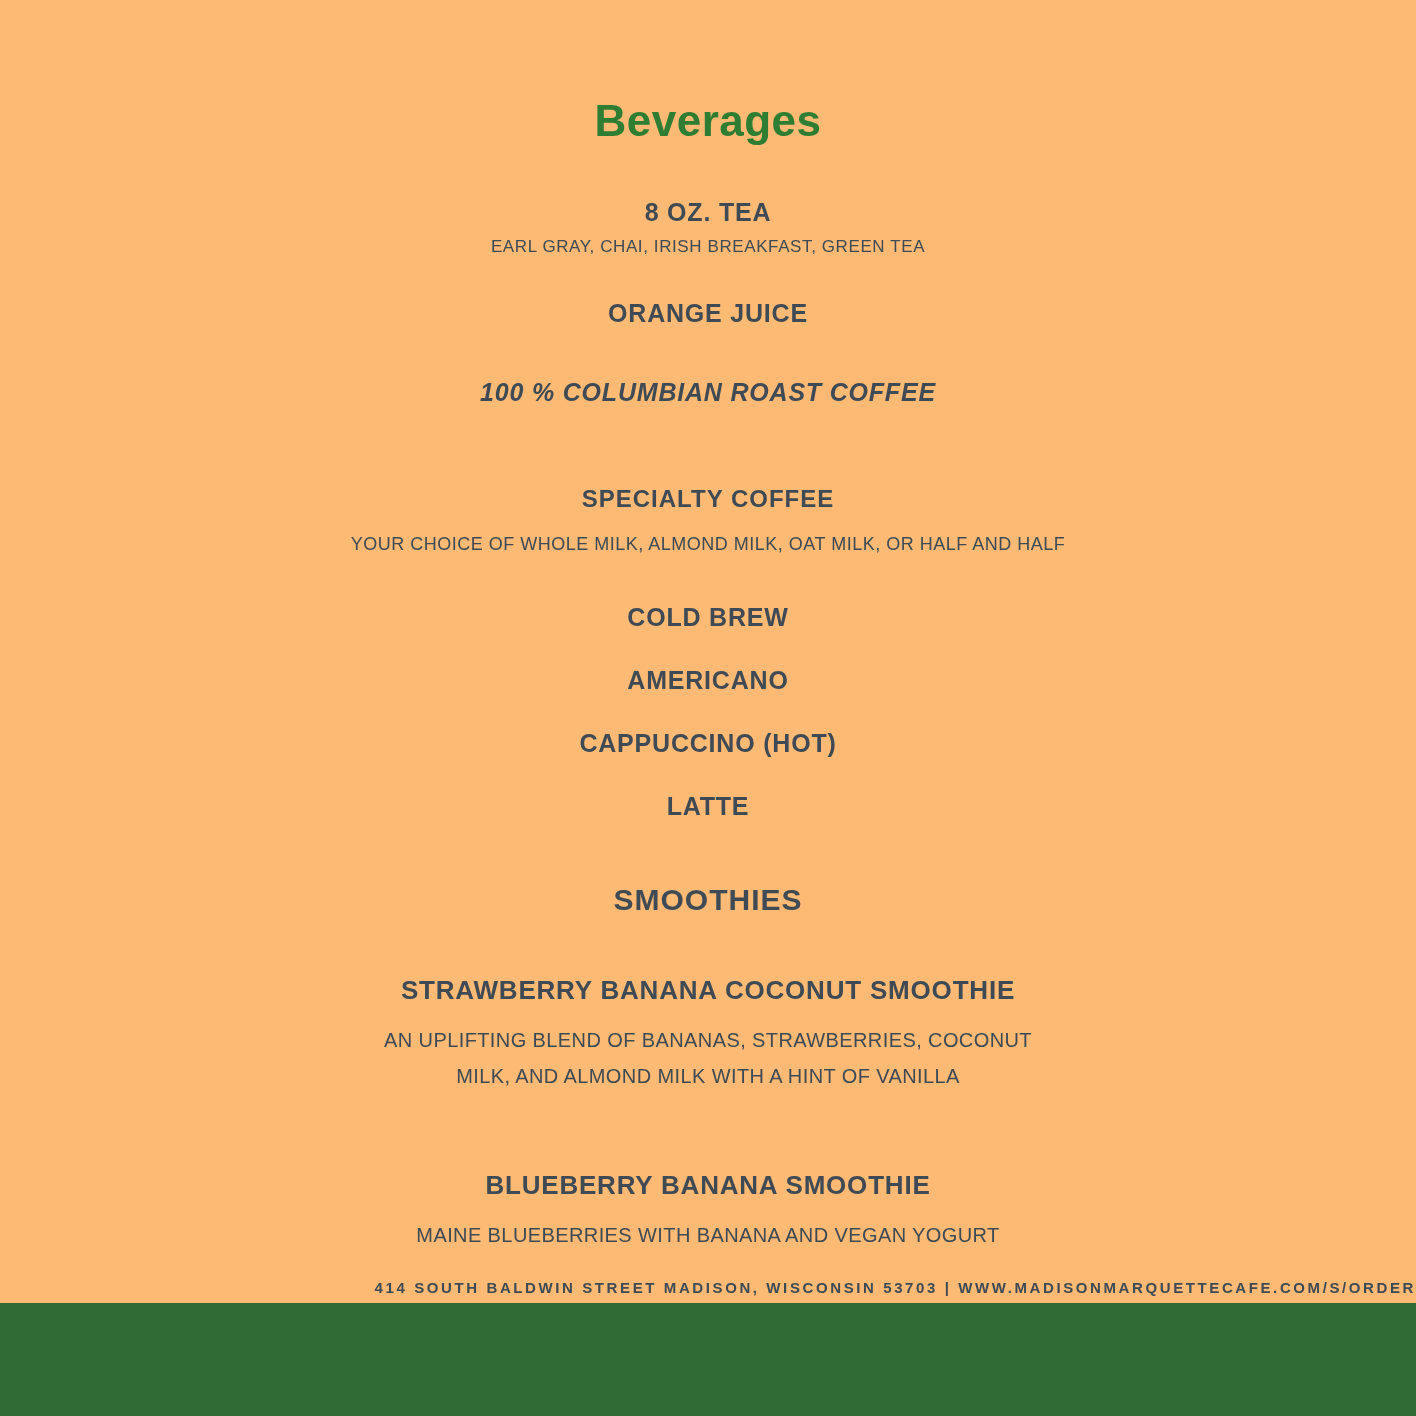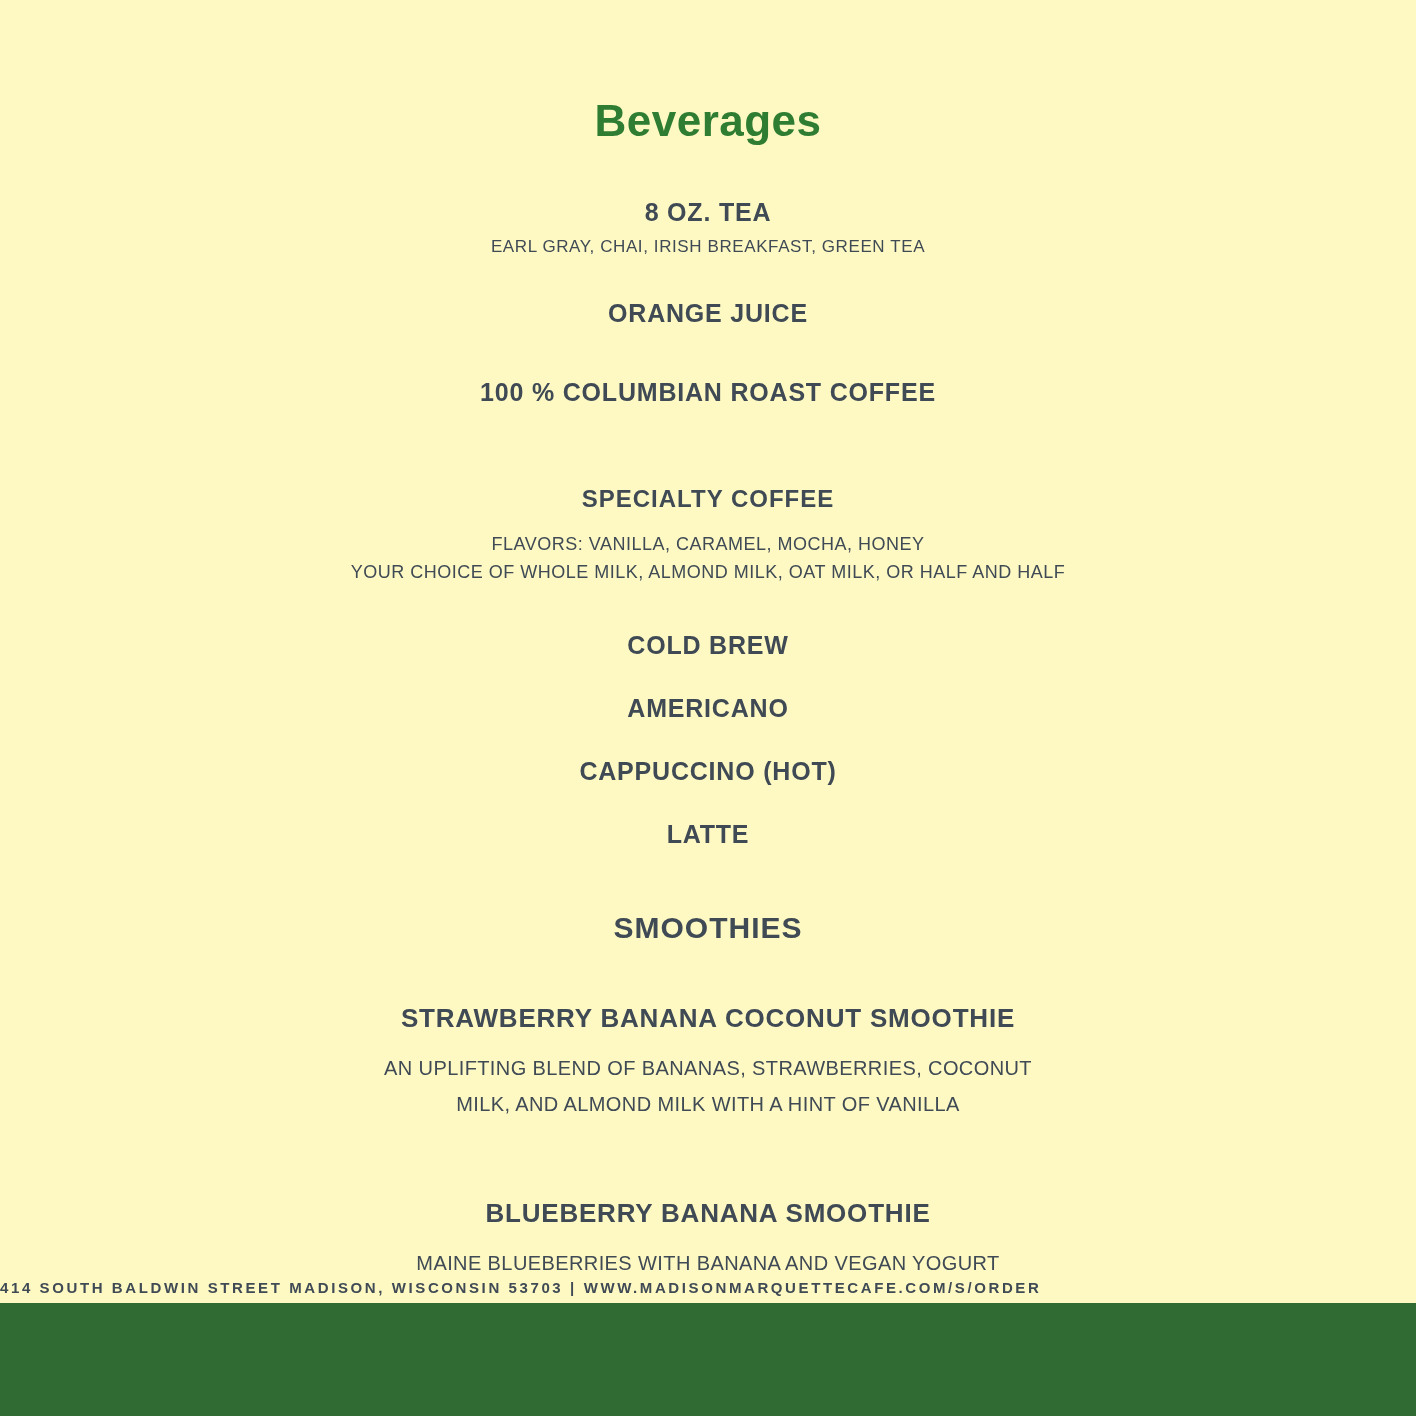--- a/index.html
+++ b/index.html
@@ -4,21 +4,21 @@
 <style>
   html, body {
     margin: 0;
     padding: 0;
     background: #ffffff;
   }
   .page {
     position: relative;
     width: 1416px;
     height: 1416px;
-    background: #fef9c3;
+    background: #fdba74;
     font-family: "Liberation Sans", sans-serif;
     color: #3f4a55;
     overflow: hidden;
     margin: 0 auto;
   }
   .content {
     position: absolute;
     top: 0;
     left: 0;
     width: 100%;
@@ -38,21 +38,21 @@
     color: #3f4a55;
   }
   .item-tea { margin-top: 52px; }
   .item-tea-desc {
     margin-top: 10px;
     font-size: 17px;
     font-weight: 500;
     letter-spacing: 0.6px;
   }
   .item-oj { margin-top: 42px; }
-  .item-columbian { margin-top: 50px; }
+  .item-columbian { margin-top: 50px; font-style: italic; }
 
   .specialty-heading {
     margin-top: 78px;
     font-size: 24px;
     font-weight: 600;
     letter-spacing: 1px;
   }
   .specialty-desc {
     margin-top: 18px;
     font-size: 18px;
@@ -86,21 +86,21 @@
     margin-left: auto;
     margin-right: auto;
     text-align: center;
   }
 
   .footer-line {
     position: absolute;
     bottom: 120px;
     left: 0;
     width: 100%;
-    text-align: left;
+    text-align: right;
     font-size: 15px;
     font-weight: 600;
     letter-spacing: 2.6px;
     color: #3f4a55;
   }
   .bottom-band {
     position: absolute;
     bottom: 0;
     left: 0;
     width: 100%;
@@ -118,21 +118,20 @@
 
     <div class="item-name item-tea">8 OZ. TEA</div>
     <div class="item-tea-desc">EARL GRAY, CHAI, IRISH BREAKFAST, GREEN TEA</div>
 
     <div class="item-name item-oj">ORANGE JUICE</div>
 
     <div class="item-name item-columbian">100 % COLUMBIAN ROAST COFFEE</div>
 
     <div class="specialty-heading">SPECIALTY COFFEE</div>
     <div class="specialty-desc">
-      <div>FLAVORS: VANILLA, CARAMEL, MOCHA, HONEY</div>
       <div>YOUR CHOICE OF WHOLE MILK, ALMOND MILK, OAT MILK, OR HALF AND HALF</div>
     </div>
 
     <div class="item-name drink drink-first">COLD BREW</div>
     <div class="item-name drink">AMERICANO</div>
     <div class="item-name drink">CAPPUCCINO (HOT)</div>
     <div class="item-name drink">LATTE</div>
 
     <div class="smoothies-heading">SMOOTHIES</div>
 

